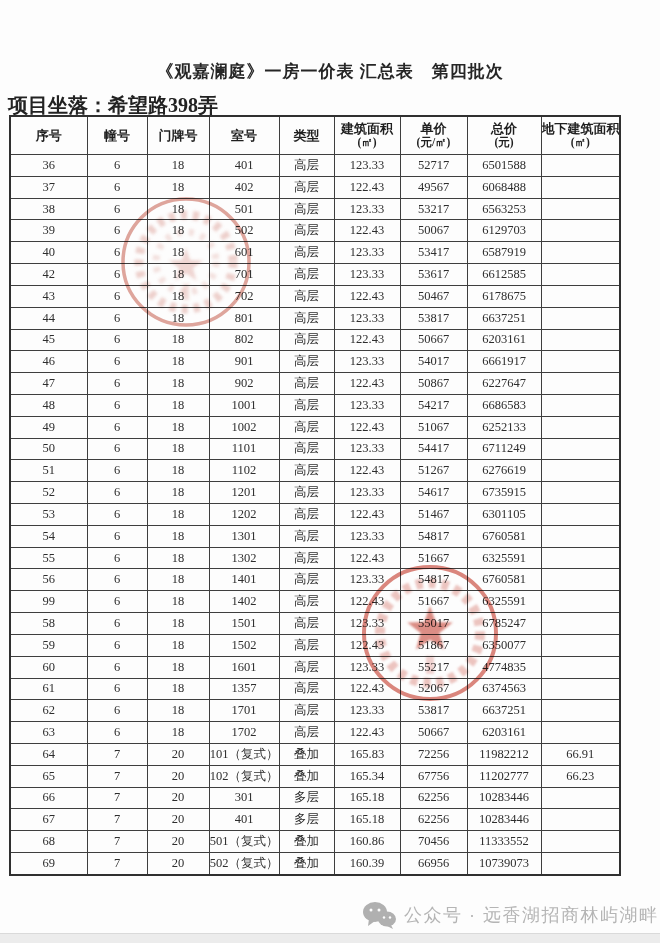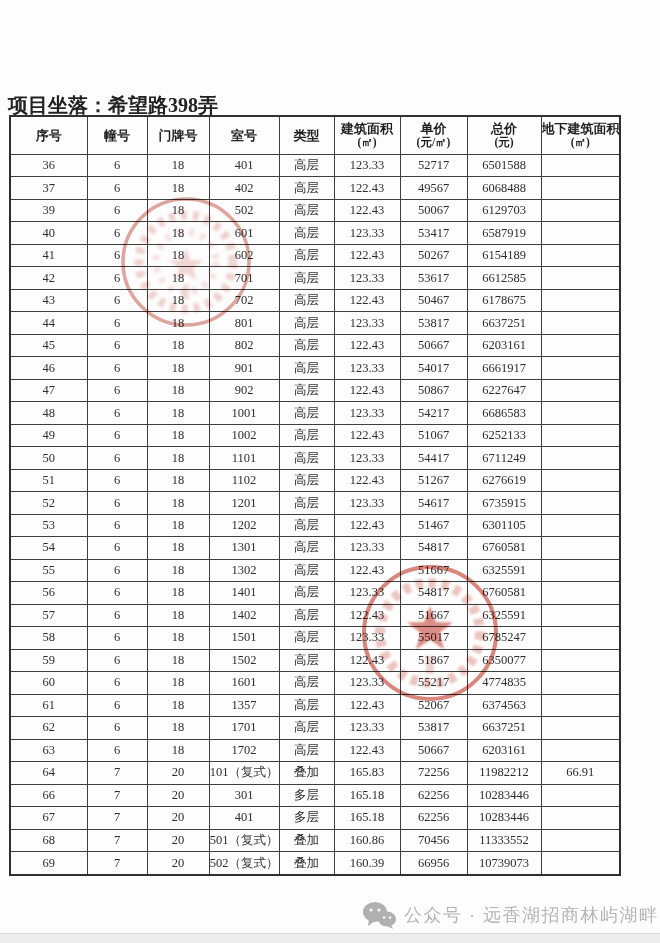--- a/index.html
+++ b/index.html
@@ -57,20 +57,21 @@
   .bottom-bar {
     position:absolute; left:0; top:933px; width:660px; height:10px;
     background:#ececec; border-top:1px solid #dadada;
   }
 </style>
 </head>
 <body>
 
 <div class="page">
 
+  <div class="doc-title">《观嘉澜庭》一房一价表 汇总表　第四批次</div>
   <div class="location">项目坐落：希望路398弄</div>
 
   <table class="price-table">
     <colgroup>
       <col style="width:77px">
         <col style="width:60px">
         <col style="width:62px">
       <col style="width:70px">
         <col style="width:55px">
         <col style="width:66px">
@@ -130,20 +131,31 @@
           <td>6</td>
           <td>18</td>
           <td>402</td>
           <td>高层</td>
           <td>122.43</td>
           <td>49567</td>
           <td>6068488</td>
           <td></td>
         </tr>
         <tr>
+          <td>38</td>
+          <td>6</td>
+          <td>18</td>
+          <td>501</td>
+          <td>高层</td>
+          <td>123.33</td>
+          <td>53217</td>
+          <td>6563253</td>
+          <td></td>
+        </tr>
+        <tr>
           <td>39</td>
           <td>6</td>
           <td>18</td>
           <td>502</td>
           <td>高层</td>
           <td>122.43</td>
           <td>50067</td>
           <td>6129703</td>
           <td></td>
         </tr>
@@ -152,31 +164,20 @@
           <td>6</td>
           <td>18</td>
           <td>601</td>
           <td>高层</td>
           <td>123.33</td>
           <td>53417</td>
           <td>6587919</td>
           <td></td>
         </tr>
         <tr>
-          <td>41</td>
-          <td>6</td>
-          <td>18</td>
-          <td>602</td>
-          <td>高层</td>
-          <td>122.43</td>
-          <td>50267</td>
-          <td>6154189</td>
-          <td></td>
-        </tr>
-        <tr>
           <td>42</td>
           <td>6</td>
           <td>18</td>
           <td>701</td>
           <td>高层</td>
           <td>123.33</td>
           <td>53617</td>
           <td>6612585</td>
           <td></td>
         </tr>
@@ -328,21 +329,21 @@
           <td>6</td>
           <td>18</td>
           <td>1401</td>
           <td>高层</td>
           <td>123.33</td>
           <td>54817</td>
           <td>6760581</td>
           <td></td>
         </tr>
         <tr>
-          <td>57</td>
+          <td>99</td>
           <td>6</td>
           <td>18</td>
           <td>1402</td>
           <td>高层</td>
           <td>122.43</td>
           <td>51667</td>
           <td>6325591</td>
           <td></td>
         </tr>
         <tr>
@@ -414,20 +415,31 @@
         <tr>
           <td>64</td>
           <td>7</td>
           <td>20</td>
           <td>101（复式）</td>
           <td>叠加</td>
           <td>165.83</td>
           <td>72256</td>
           <td>11982212</td>
           <td>66.91</td>
+        </tr>
+        <tr>
+          <td>65</td>
+          <td>7</td>
+          <td>20</td>
+          <td>102（复式）</td>
+          <td>叠加</td>
+          <td>165.34</td>
+          <td>67756</td>
+          <td>11202777</td>
+          <td>66.23</td>
         </tr>
         <tr>
           <td>66</td>
           <td>7</td>
           <td>20</td>
           <td>301</td>
           <td>多层</td>
           <td>165.18</td>
           <td>62256</td>
           <td>10283446</td>

